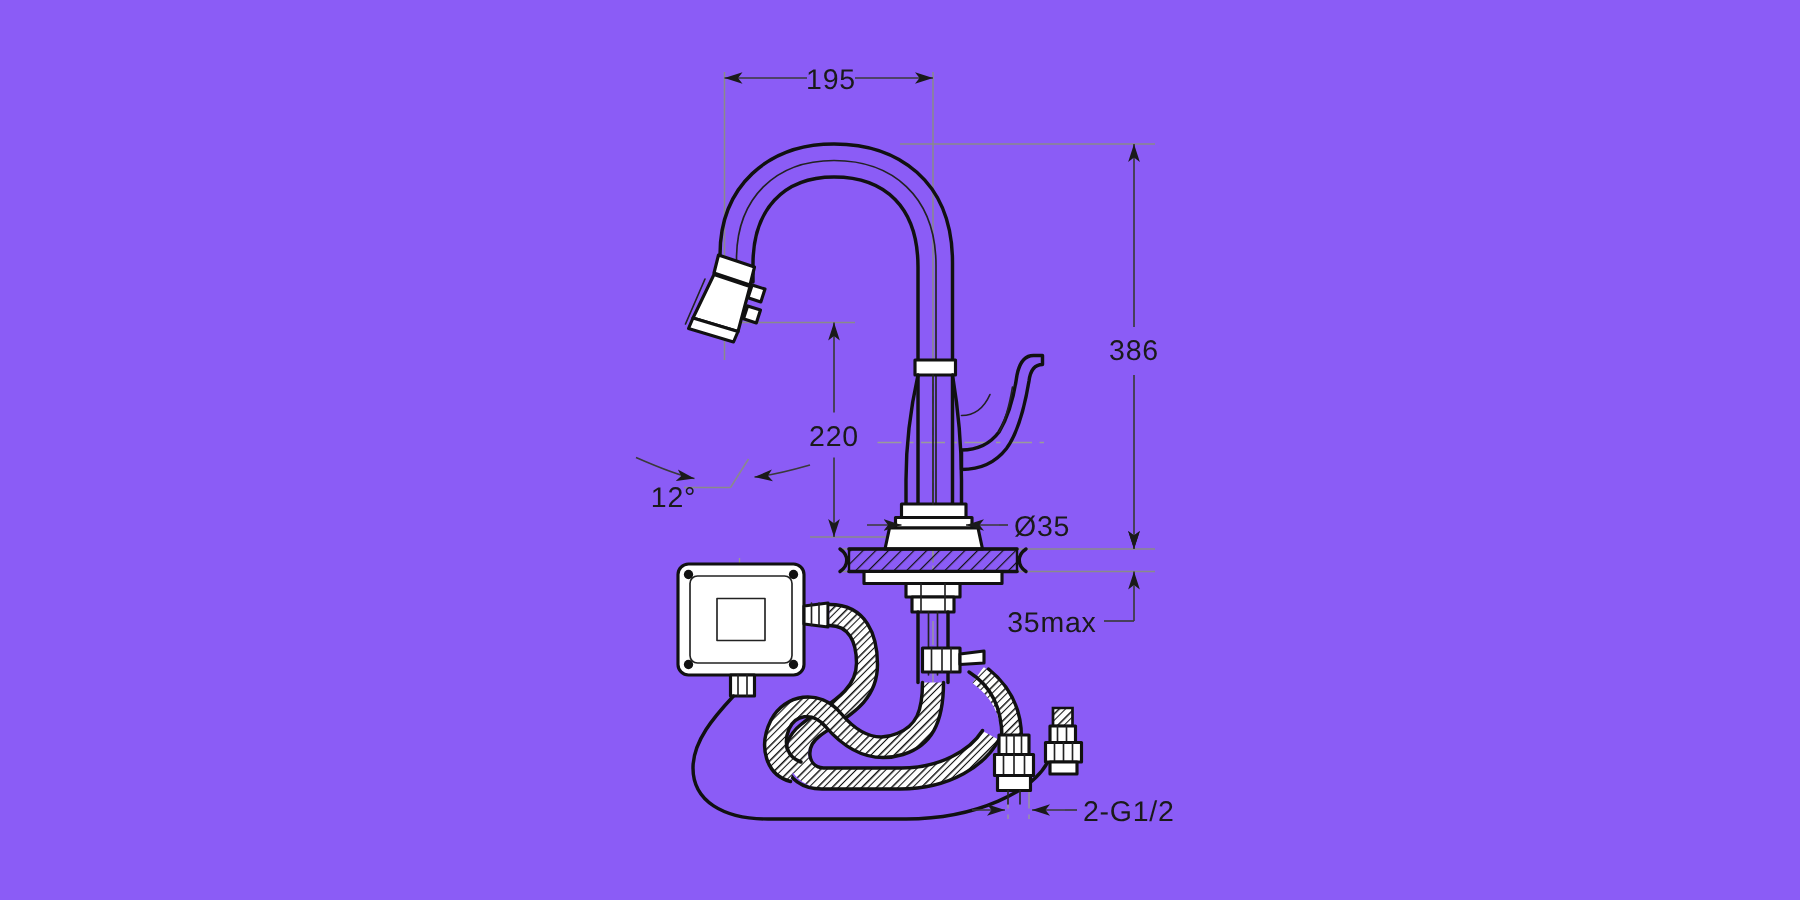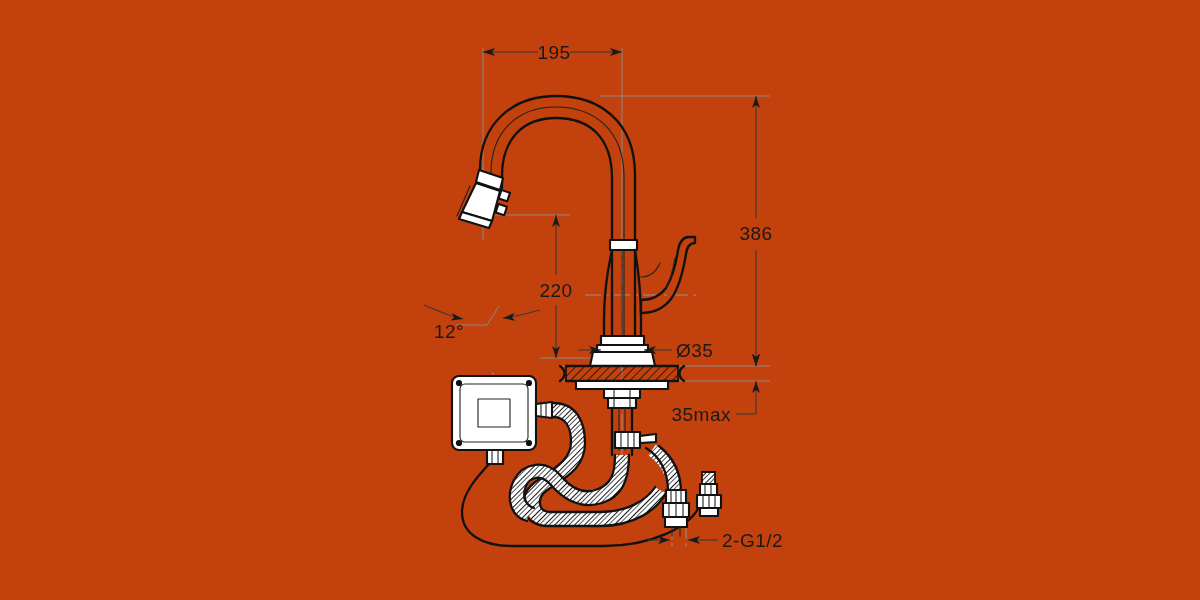--- a/index.html
+++ b/index.html
@@ -10,21 +10,21 @@
   body {
     width: 1200px;
     height: 600px;
     overflow: hidden;
     font-family: "Liberation Sans", sans-serif;
   }
   #canvas {
     position: relative;
     width: 1200px;
     height: 600px;
-    background: #c2410c;
+    background: #8b5cf6;
   }
   svg.drawing {
     position: absolute;
     top: 0;
     left: 0;
     width: 1200px;
     height: 600px;
   }
   .dim-text {
     font-family: "Liberation Sans", sans-serif;

